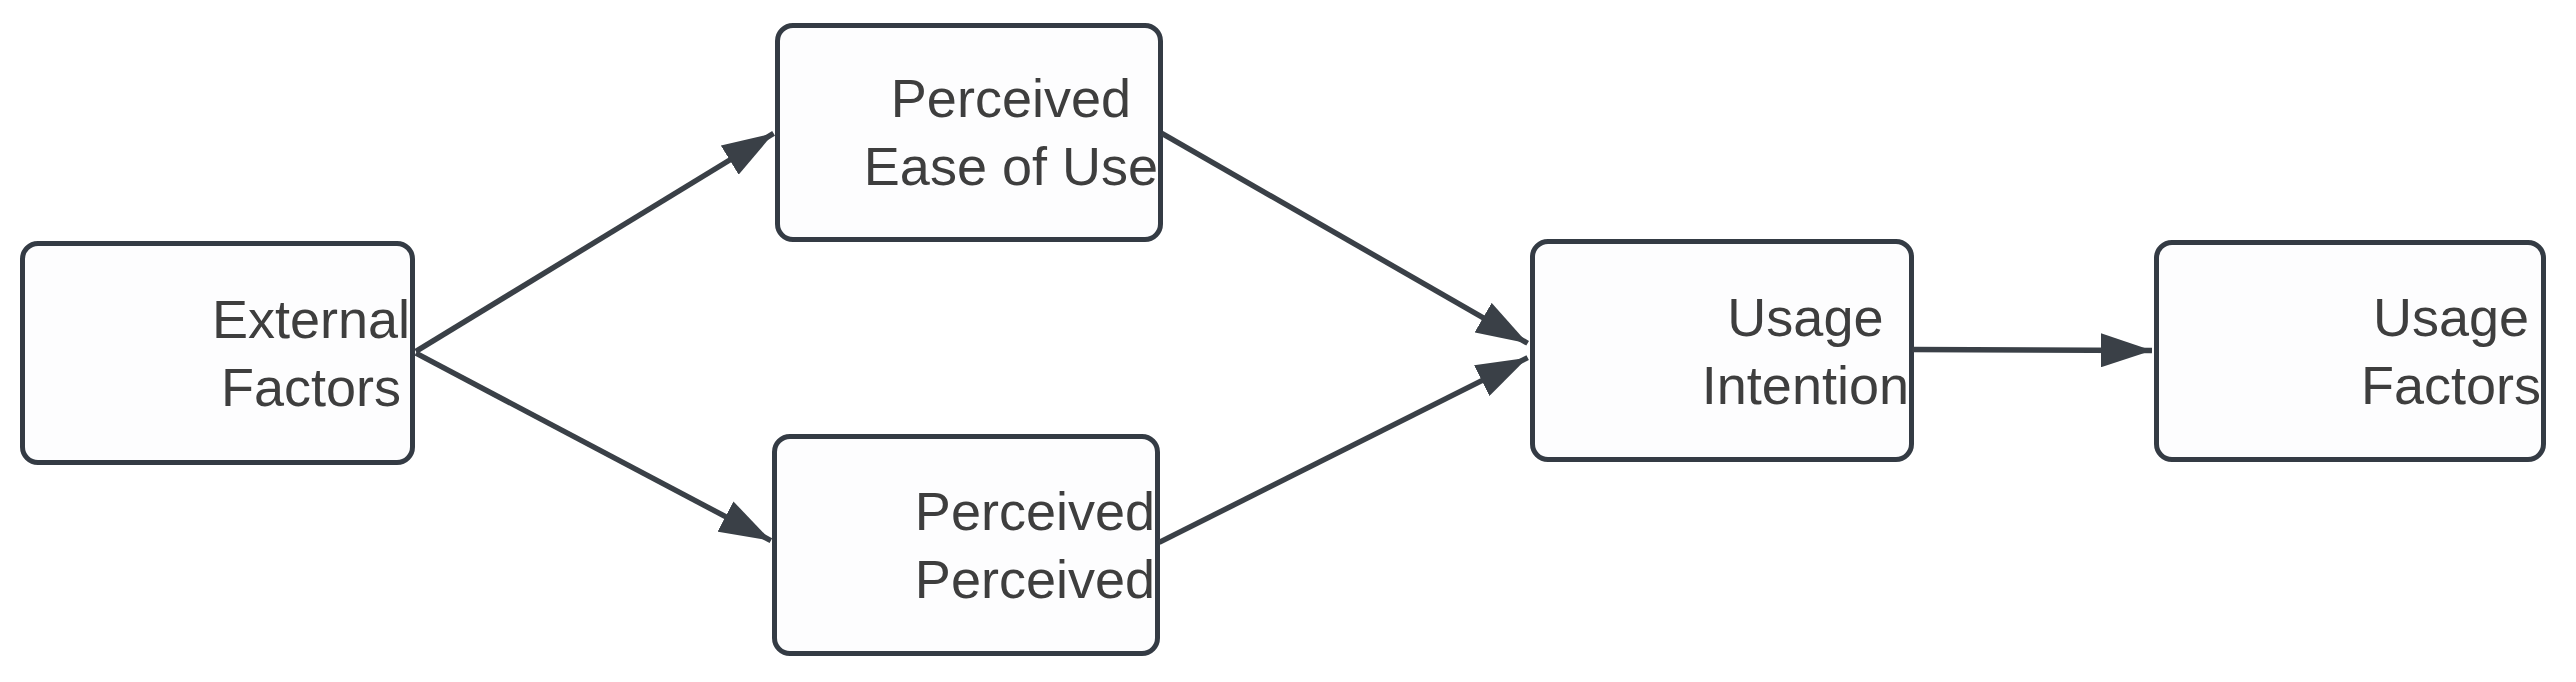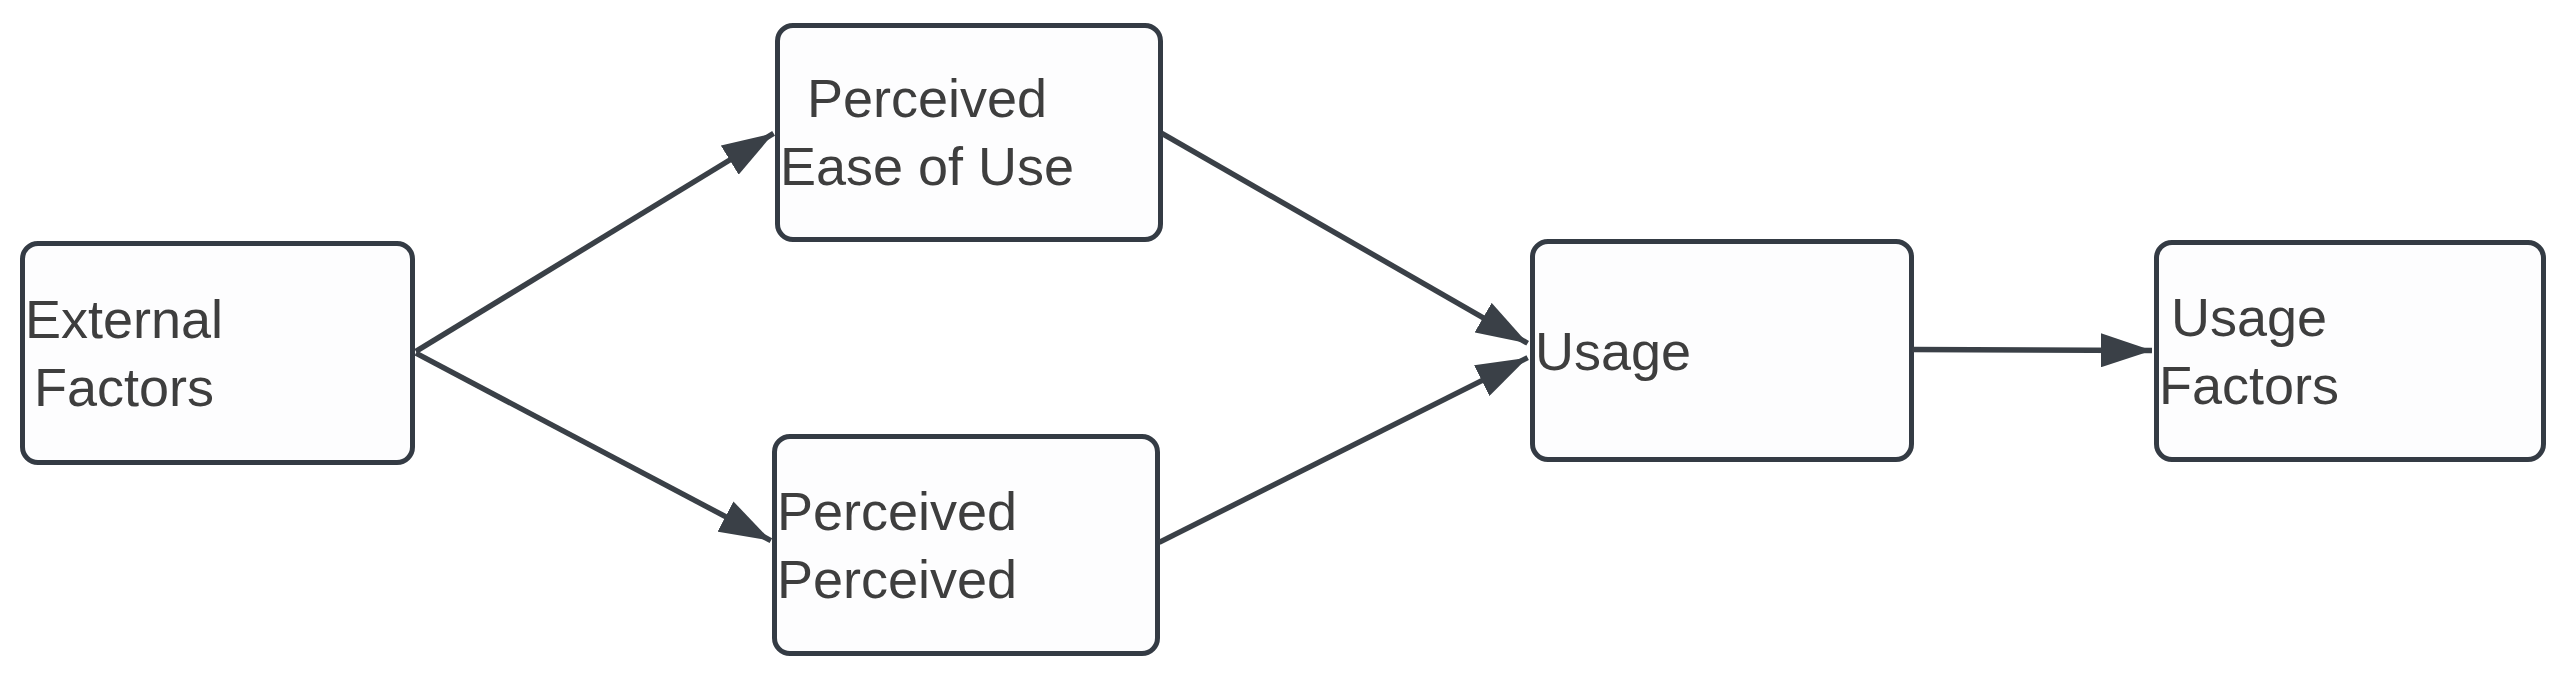--- a/index.html
+++ b/index.html
@@ -29,21 +29,21 @@
     stroke-width: 6;
   }
   .node {
     position: absolute;
     box-sizing: border-box;
     background: #fdfdfe;
     border: 5.4px solid #343b44;
     border-radius: 18px;
     display: flex;
     align-items: center;
-    justify-content: flex-start;
+    justify-content: flex-end;
     text-align: center;
     z-index: 1;
   }
   .node .label {
     color: #3e3e3e;
     font-size: 54px;
     line-height: 68px;
     font-weight: 400;
     letter-spacing: 0px;
   }
@@ -98,20 +98,21 @@
   <div class="node n-pu">
     <div class="label">
       <span>Perceived</span>
       <span>Perceived</span>
     </div>
   </div>
 
   <div class="node n-intention">
     <div class="label">
       <span>Usage</span>
+      <span>Intention</span>
     </div>
   </div>
 
   <div class="node n-behavior">
     <div class="label">
       <span>Usage</span>
       <span>Factors</span>
     </div>
   </div>
 

